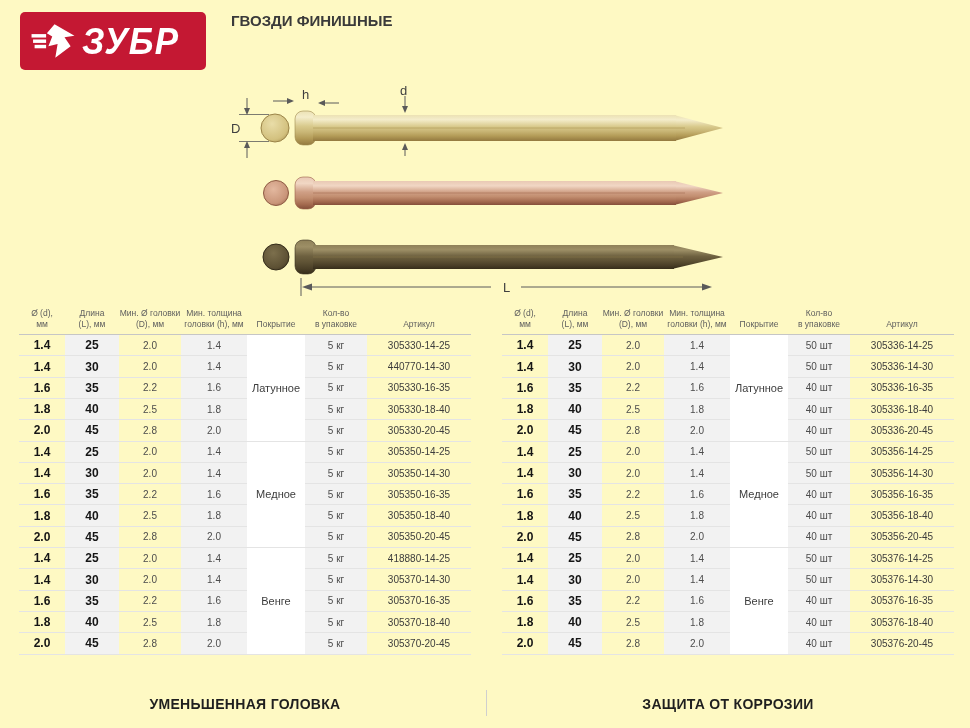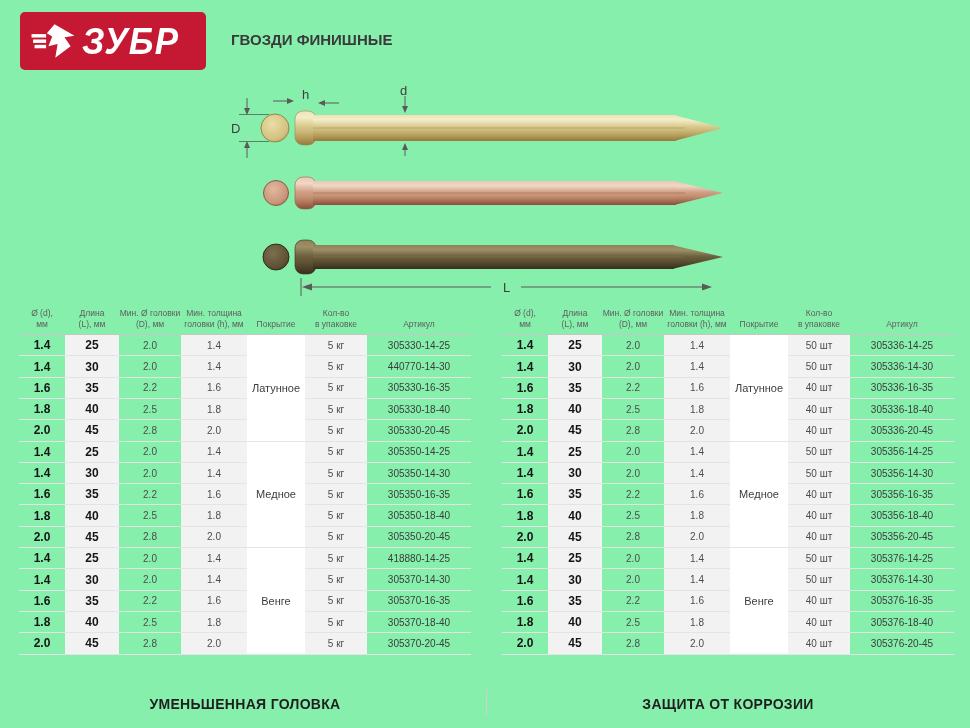--- a/index.html
+++ b/index.html
@@ -1,28 +1,28 @@
 <!DOCTYPE html>
 <html style="--brand_red: #c41833; --col_shade: #f2f2f2; --row_line: #e4e4e4; --header_line: #c6c6c6;"><head>
 <meta charset="utf-8">
 <style>
   :root{
     --brand_red:#c41833; --col_shade:#f2f2f2; --row_line:#e4e4e4; --header_line:#c6c6c6;
   }
   *{box-sizing:border-box;margin:0;padding:0;}
   html,body{background:#fff;}
   body{font-family:"Liberation Sans",sans-serif;}
-  .page{position:relative;width:970px;height:728px;background:#86efac;overflow:hidden;}
+  .page{position:relative;width:970px;height:728px;background:#fef9c3;overflow:hidden;}
 
   
   .logo{position:absolute;left:20px;top:12px;width:186px;height:58px;background:var(--brand_red);
         border-radius:5px;display:flex;align-items:center;padding-left:10px;}
   .logo-text{color:#fff;font-size:35px;font-weight:800;font-style:italic;letter-spacing:1px;margin-left:6px;
         font-family:"Liberation Sans",sans-serif;transform:scaleY(1.05);}
-  .page-title{position:absolute;left:231px;top:30px;font-size:15px;font-weight:bold;color:#3a3a3a;line-height:20px;}
+  .page-title{position:absolute;left:231px;top:11px;font-size:15px;font-weight:bold;color:#3a3a3a;line-height:20px;}
 
   
   .diagram{position:absolute;left:225px;top:86px;width:520px;height:224px;}
   .dim-text{font-size:13px;fill:#3f3f3f;font-family:"Liberation Sans",sans-serif;}
 
   
   table.spec{position:absolute;top:302px;width:452px;border-collapse:collapse;table-layout:fixed;}
   #tableL{left:19px;} #tableR{left:502px;}
   col.c0{width:46px}col.c1{width:54px}col.c2{width:62px}col.c3{width:66px}
   col.c4{width:58px}col.c5{width:62px}col.c6{width:104px}

